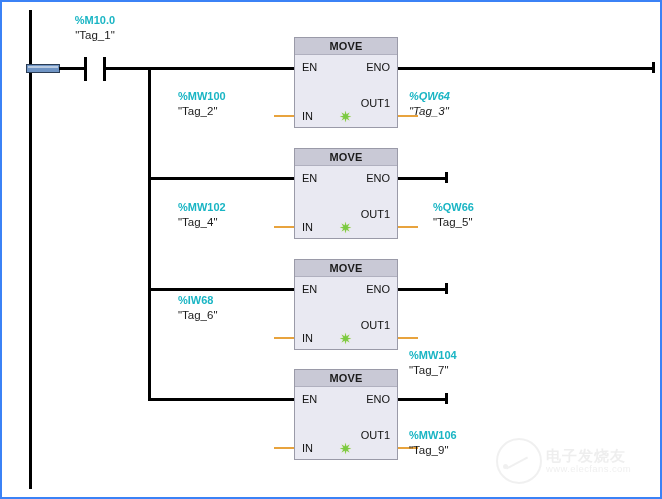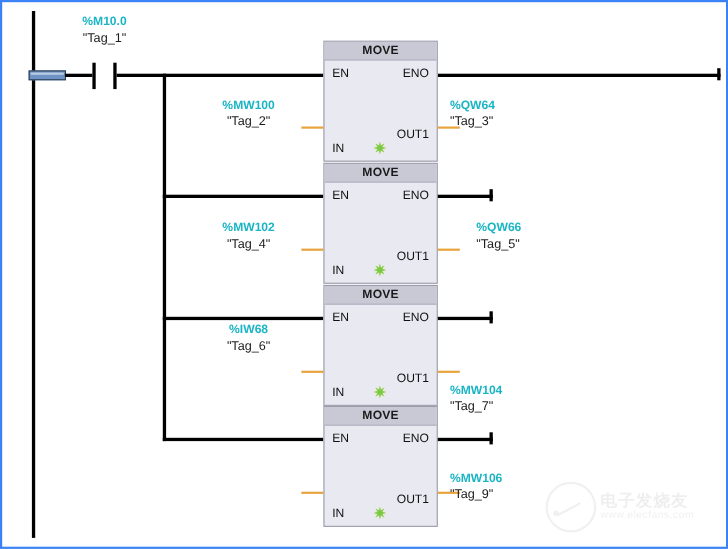--- a/index.html
+++ b/index.html
@@ -47,41 +47,41 @@
     background:#e9e9f2;
   }
   .block-title{
     height:17px;
     background:#c9c9d6;
     border-bottom:1px solid #b0b0bf;
     box-sizing:border-box;
     display:flex;align-items:center;justify-content:center;
     font-size:11px;color:#1b1b1b;font-weight:bold;letter-spacing:.2px;
   }
-  .block-body{position:relative;height:91px;}
+  .block-body{position:relative;height:72px;}
   .port{
     position:absolute;font-size:11px;color:#111111;
   }
   .port.en{left:7px;top:6px;}
   .port.eno{right:7px;top:6px;text-align:right;}
   .port.in{left:7px;bottom:5px;}
   .port.out{right:7px;bottom:18px;}
   .star{
     position:absolute;left:44px;bottom:4px;
     width:13px;height:13px;
     font-size:15px;line-height:13px;color:#7ac943;
     text-align:center;
     text-shadow:0 0 1px #c8e06a;
   }
 
   
   .operand{position:absolute;width:96px;line-height:1.25;}
   .operand .addr{font-size:11px;color:#1ab5c4;font-weight:bold;white-space:nowrap;}
   .operand .tag{font-size:11.5px;color:#1b1b1b;white-space:nowrap;}
-  .operand.right-al{text-align:center;}
+  .operand.right-al{text-align:left;}
   .operand.left-al{text-align:left;}
 
   
   .owire{position:absolute;background:#e8a33d;height:2px;}
 
   
   .watermark{
     position:absolute;right:14px;bottom:10px;
     width:150px;height:52px;opacity:.30;
     pointer-events:none;
@@ -140,21 +140,21 @@
       <span class="port out">OUT1</span>
       <span class="star">✷</span>
     </div>
   </div>
   <div class="owire" style="left:272px;top:113px;width:20px;"></div>
   <div class="owire" style="left:396px;top:113px;width:20px;"></div>
   <div class="operand right-al" style="left:176px;top:88px;">
     <div class="addr">%MW100</div>
     <div class="tag">"Tag_2"</div>
   </div>
-  <div class="operand left-al" style="left:407px;top:88px;">
+  <div class="operand left-al" style="left:407px;top:88px;font-style:italic;">
     <div class="addr">%QW64</div>
     <div class="tag">"Tag_3"</div>
   </div>
 
   <div class="wire-h" style="left:146px;top:175px;width:146px;"></div>
   <div class="block" style="left:292px;top:146px;">
     <div class="block-title">MOVE</div>
     <div class="block-body">
       <span class="port en">EN</span>
       <span class="port eno">ENO</span>

